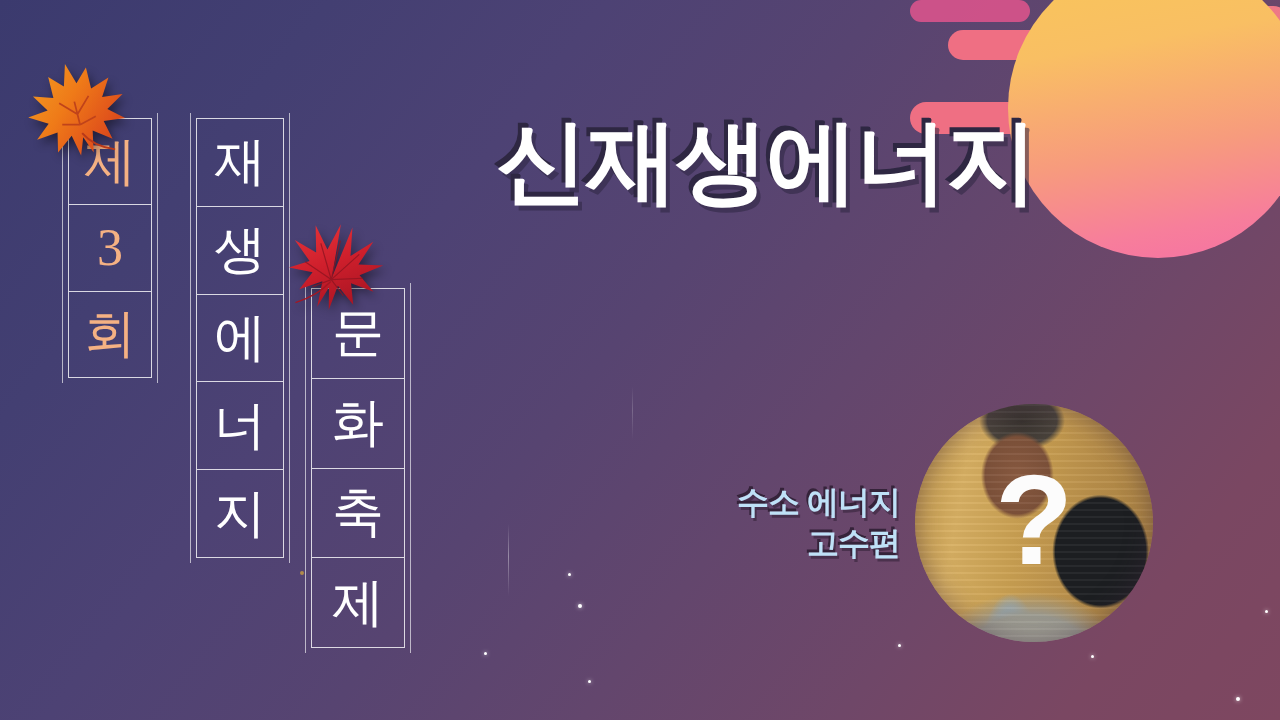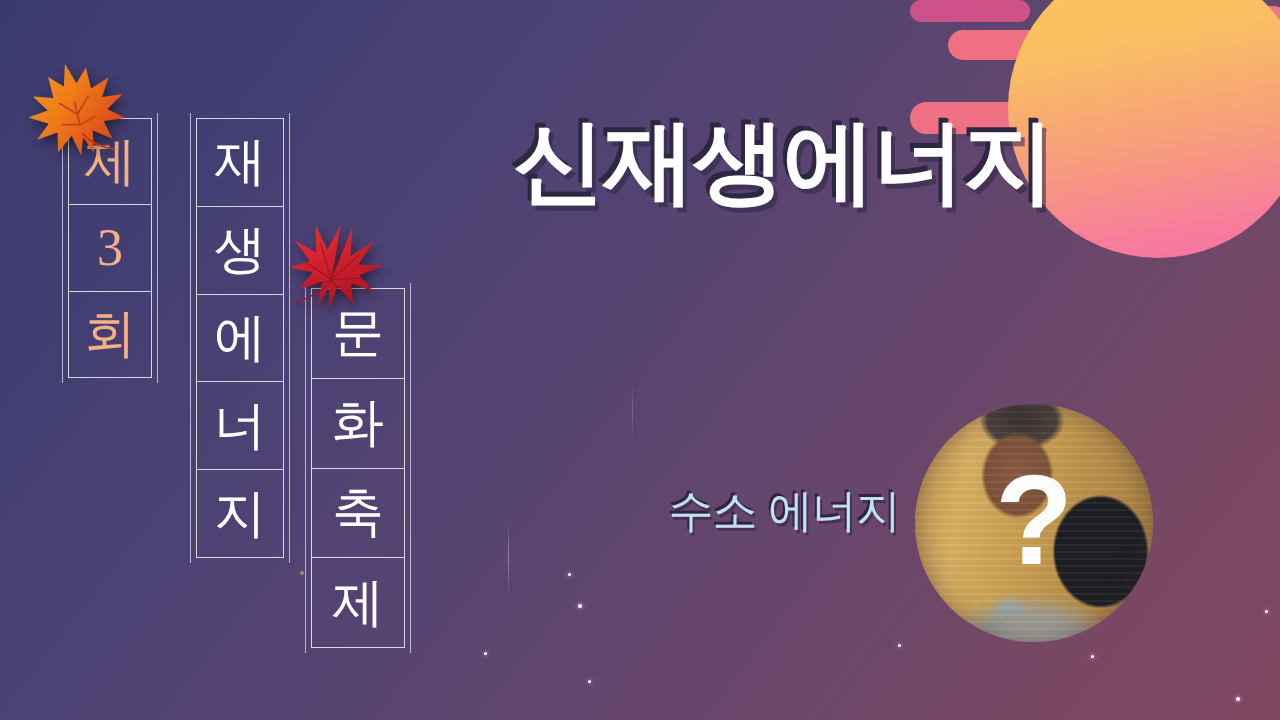--- a/index.html
+++ b/index.html
@@ -99,21 +99,21 @@
 
   #col-fest   { left: 311px; top: 288px; width: 94px;  height: 360px; }
   #col-fest .vcell { color: #ffffff; font-size: 52px; }
 
   
   .leaf { position: absolute; filter: drop-shadow(3px 5px 5px rgba(0,0,0,.45)); }
 
   
   #title-block {
     position: absolute;
-    left: 513px;
+    left: 496px;
     top: 112px;
     width: 700px;
   }
   .title-line {
     color: #ffffff;
     font-family: "Liberation Sans", "DejaVu Sans", sans-serif;
     font-weight: 700;
     font-size: 92px;
     line-height: 1.08;
     letter-spacing: -2px;
@@ -128,22 +128,22 @@
   #subtitle-block {
     position: absolute;
     left: 580px;
     top: 482px;
     width: 320px;
     text-align: right;
   }
   .subtitle-line {
     color: #bfe1f7;
     font-family: "Liberation Sans", "DejaVu Sans", sans-serif;
-    font-weight: 400;
-    font-size: 45px;
+    font-weight: 700;
+    font-size: 32px;
     line-height: 1.28;
     letter-spacing: -1px;
     white-space: nowrap;
     text-shadow:
       -2px -3px 0 #35233a,
        2px  3px 0 rgba(53,35,58,.6);
   }
 
   
   #portrait {
@@ -276,20 +276,21 @@
       <path stroke="#a31723" stroke-width="1.4" fill="none" d="M50 64 C44 76, 34 86, 22 94"></path>
     </g>
   </svg>
 
   <div id="title-block">
     <div class="title-line" id="title-line-1">신재생에너지</div>
   </div>
 
   <div id="subtitle-block">
     <div class="subtitle-line">수소 에너지</div>
+    <div class="subtitle-line">고수편</div>
   </div>
 
   <div id="portrait">
     <div class="photo"></div>
     <div class="blinds"></div>
     <div class="vignette"></div>
     <div id="qmark">?</div>
   </div>
 
 </div>

